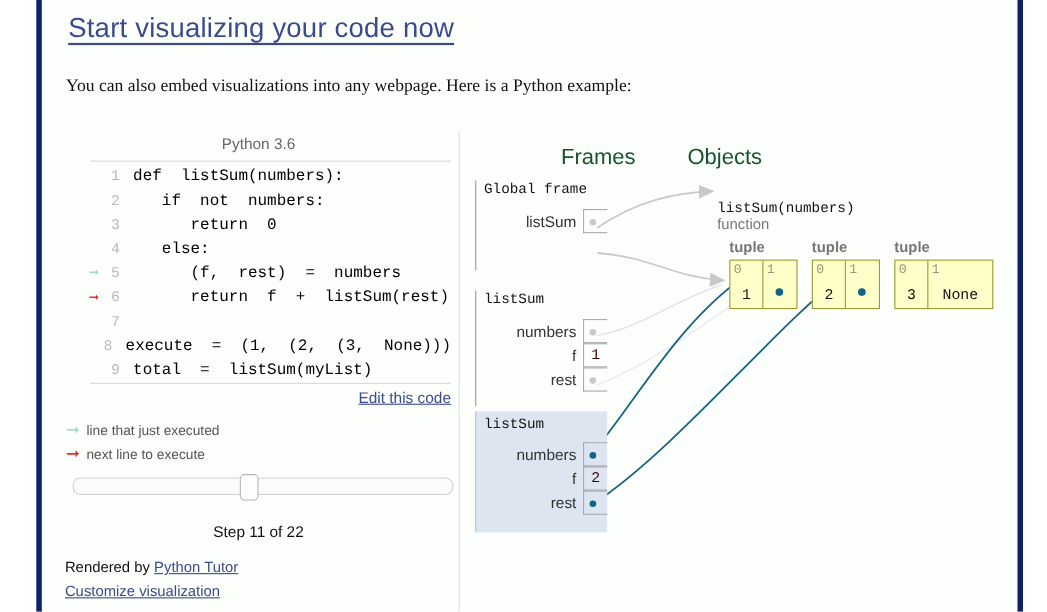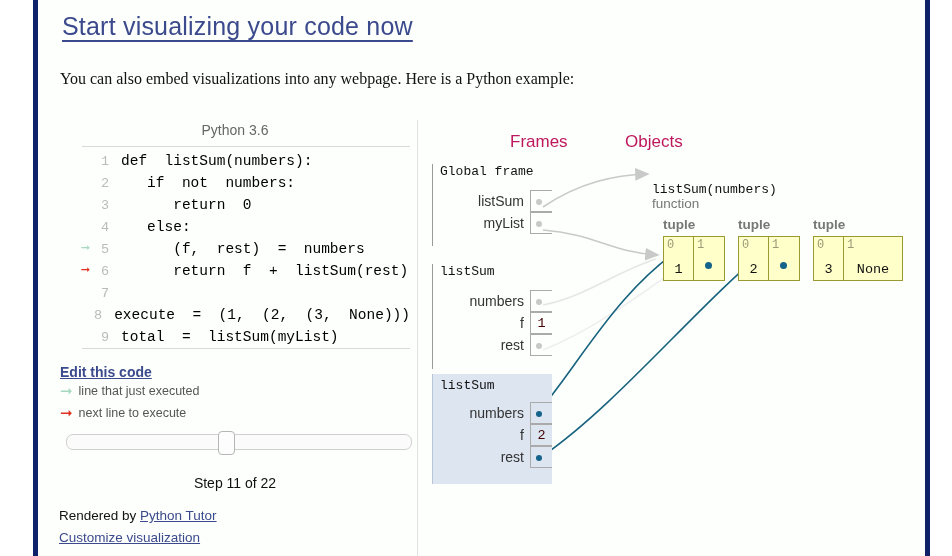--- a/index.html
+++ b/index.html
@@ -60,22 +60,22 @@
     position:relative;height:22px;display:flex;align-items:center;
     font-family:"Liberation Mono", monospace;font-size:14.5px;
   }
   .arrcell{width:30px;text-align:right;padding-right:3px;font-size:15px;line-height:1;}
   .lineno{width:16px;text-align:right;color:#bbb;font-family:"Liberation Mono",monospace;font-size:13.5px;}
   .codetext{padding-left:12px;color:#000;white-space:pre;font-family:"Liberation Mono",monospace;font-size:14.5px;}
   .arr-green{color:#a8d8bf;}
   .arr-red{color:#e03222;}
 
   #editlink{
-    position:absolute;left:0;top:252px;width:350px;text-align:left;
-    font-size:14px;color:#3b4a8c;text-decoration:underline;cursor:pointer;font-weight:bold;
+    position:absolute;left:0;top:241px;width:350px;text-align:right;
+    font-size:14px;color:#3b4a8c;text-decoration:underline;cursor:pointer;
   }
   .legend{position:absolute;left:0;font-size:12.5px;color:#555;display:flex;align-items:center;gap:6px;}
   .legend .g{font-size:15px;line-height:1;}
   #legend1{top:271px;}
   #legend2{top:293px;}
 
   #slider{
     position:absolute;left:6px;top:322px;width:344px;height:14px;
     border:1px solid #d0d0d0;border-radius:7px;background:#fbfbfb;
   }
@@ -89,21 +89,21 @@
     background:#fbfbfb;border:1px solid #adadad;border-radius:3px;
     padding:2px 10px;cursor:pointer;
   }
   #stepinfo{position:absolute;left:0;top:363px;width:350px;text-align:center;font-size:14px;color:#111;}
   #rendered{position:absolute;left:-1px;top:396px;font-size:13.5px;color:#111;white-space:nowrap;}
   #rendered a{color:#3b4a8c;text-decoration:underline;cursor:pointer;}
   #customize{position:absolute;left:-1px;top:418px;font-size:13.5px;color:#3b4a8c;text-decoration:underline;cursor:pointer;white-space:nowrap;}
 
   
   #vizcol{position:absolute;left:360px;top:0;width:506px;height:444px;}
-  .colhdr{position:absolute;font-size:17px;color:#be185d;}
+  .colhdr{position:absolute;font-size:20px;color:#14532d;}
   #hdr-frames{left:90px;top:20px;}
   #hdr-objects{left:205px;top:20px;}
 
   .frame{position:absolute;}
   .frame .fbar{position:absolute;left:0;top:0;width:1px;background:#9a9a9a;}
   .frame.hl{background:#dde5f1;}
   .fname{
     font-family:"Liberation Mono",monospace;font-size:13px;color:#111;
     position:absolute;white-space:nowrap;
   }
@@ -263,26 +263,20 @@
 
       <div class="frame" style="left:12px;top:52px;width:120px;height:82px;">
         <div class="fbar" style="height:82px;"></div>
         <div class="fname" style="left:8px;top:0px;">Global frame</div>
         <div class="varrow" style="left:0px;top:26px;width:120px;justify-content:flex-end;">
           <span class="vlabel">listSum</span>
           <span class="vslot">
               <i class="dot gray"></i>
             </span>
         </div>
-        <div class="varrow" style="left:0px;top:48px;width:120px;justify-content:flex-end;">
-          <span class="vlabel">myList</span>
-          <span class="vslot">
-              <i class="dot gray"></i>
-            </span>
-        </div>
       </div>
 
       <div class="frame" style="left:12px;top:152px;width:120px;height:105px;">
         <div class="fbar" style="height:105px;"></div>
         <div class="fname" style="left:8px;top:0px;">listSum</div>
         <div class="varrow" style="left:0px;top:26px;width:120px;justify-content:flex-end;">
           <span class="vlabel">numbers</span>
           <span class="vslot">
               <i class="dot gray"></i>
             </span>

